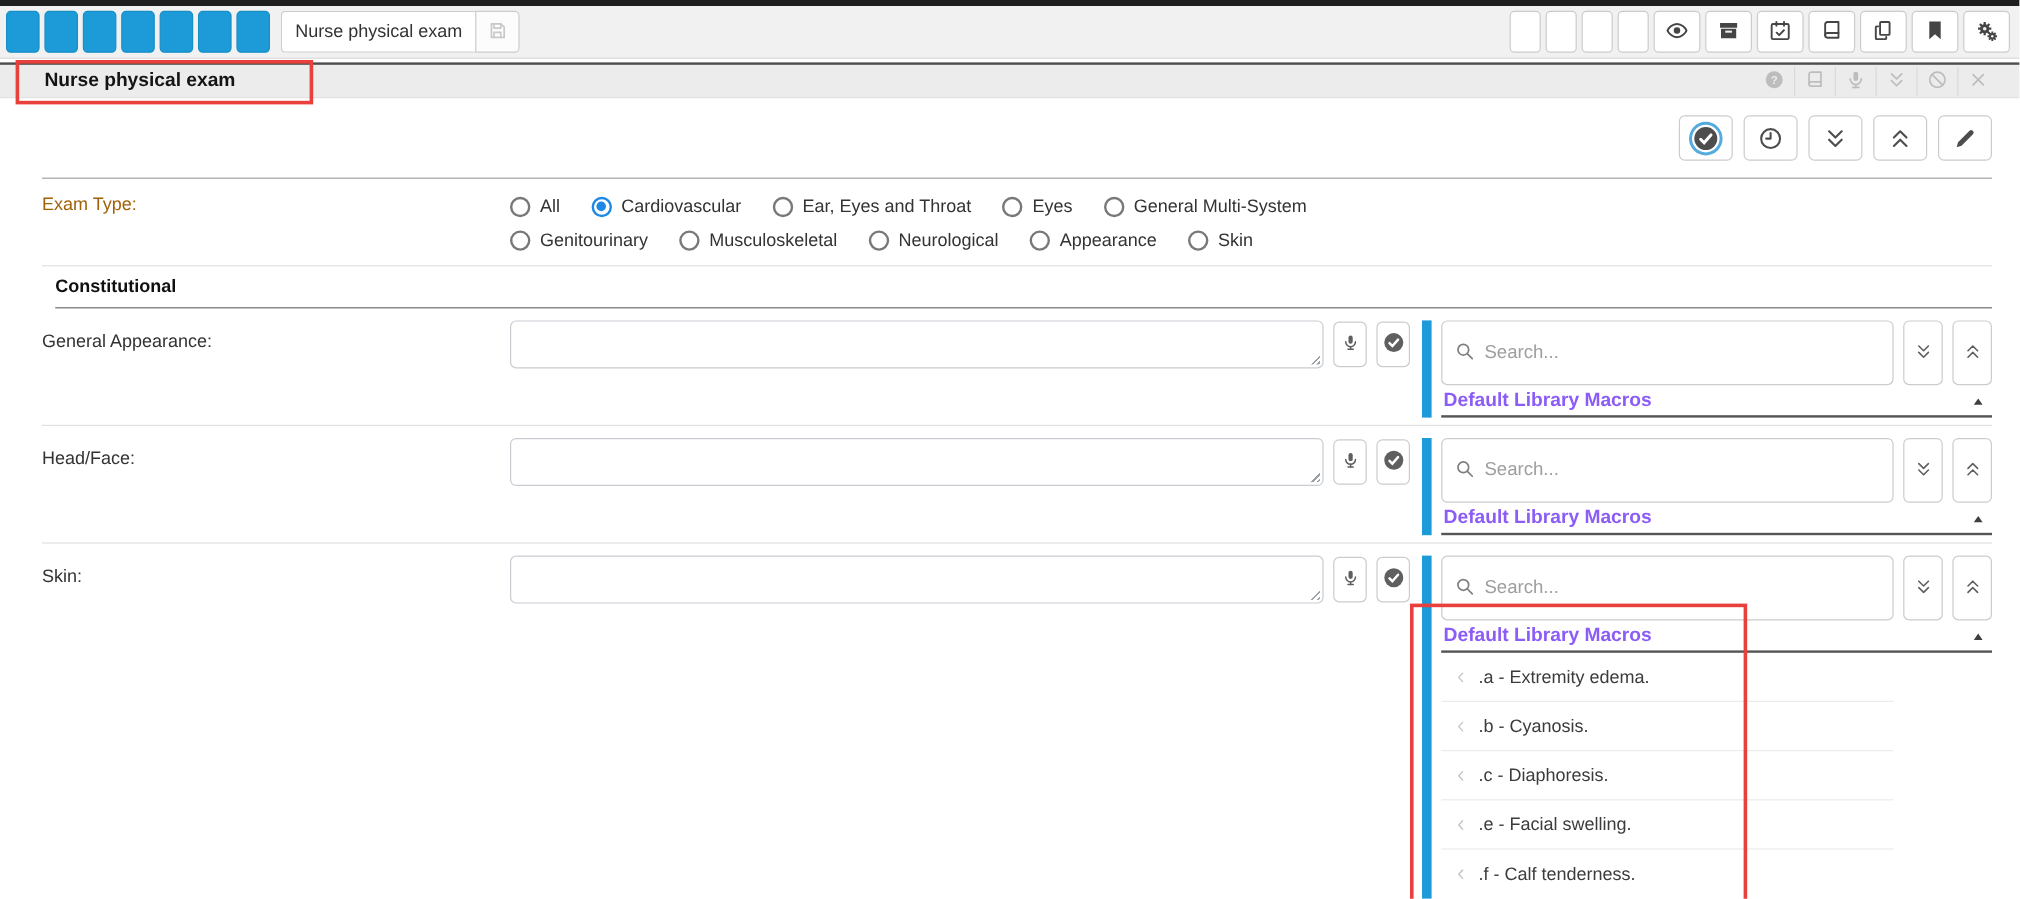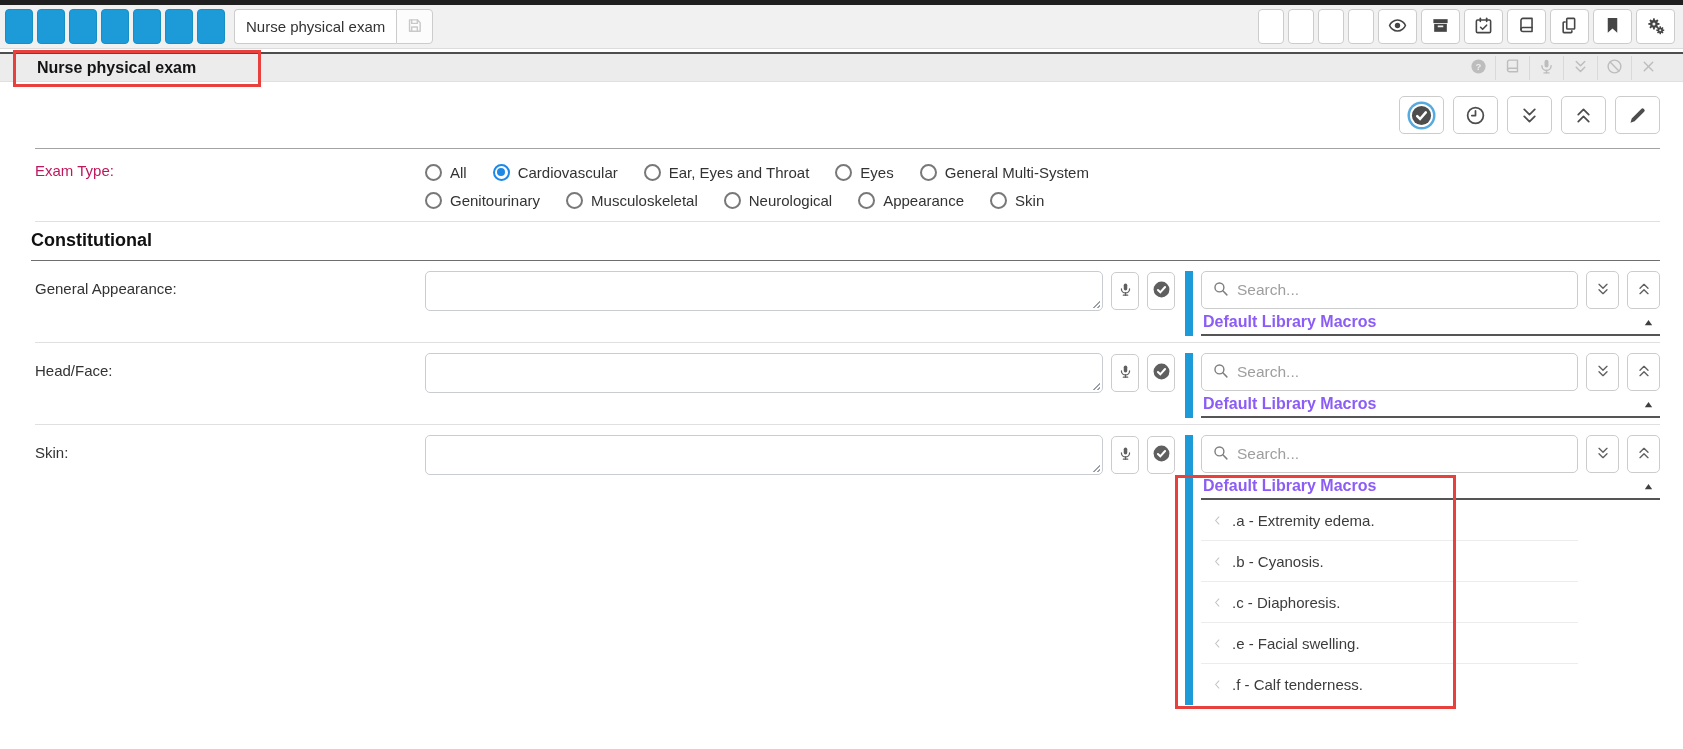--- a/index.html
+++ b/index.html
@@ -46,52 +46,52 @@
   .action-btn .ico { display:flex; }
   .action-btn svg { width:21px; height:21px; }
   .actions-row [data-icon="check-circle"] { border-radius:50%; box-shadow:0 0 0 2.5px #55aade; }
   .actions-row [data-icon="check-circle"] svg { width:23px; height:23px; }
 
   hr.div-strong { border:0; border-top:1px solid #a3a3a3; margin:14px 23px 0 35px; }
   hr.div-light  { border:0; border-top:1px solid #e0e0e0; margin:6px 23px 0 35px; }
 
   
   .exam-type { display:flex; padding:10px 0 2px 35px; }
-  .exam-type-label { width:390px; padding-top:3px; color:#be185d; }
+  .exam-type-label { width:390px; padding-top:3px; color:#a16207; }
   .radio-lines { display:flex; flex-direction:column; gap:2px; }
   .radio-line { display:flex; gap:26px; height:26px; align-items:center; }
   .radio { display:flex; align-items:center; gap:8px; cursor:pointer; }
   .dot { width:17px; height:17px; border:2px solid #787878; border-radius:50%;
     background:#fff; position:relative; flex:none; }
   .radio.selected .dot { border-color:var(--radio-blue,#1e88e5); }
   .radio.selected .dot::after { content:""; position:absolute; inset:2.5px; border-radius:50%;
     background:var(--radio-blue,#1e88e5); }
 
   
-  .constitutional { margin:8px 23px 0 31px; padding-bottom:9px; border-bottom:1px solid #6f6f6f;
-    font-weight:bold; font-size:18px; color:#101010; }
+  .constitutional { margin:8px 23px 0 46px; padding-bottom:9px; border-bottom:1px solid #6f6f6f;
+    font-weight:bold; font-size:15px; color:#101010; }
 
   
   .exam-row { display:flex; align-items:flex-start; padding:10px 23px 0 35px; position:relative; }
   .row-label { width:390px; padding-top:9px; color:#333; }
   .ta-wrap { position:relative; }
   .exam-ta { width:678px; height:40px; border:1px solid #c9ccd1; border-radius:5px; resize:none;
     outline:none; padding:6px 10px; font:15px "Liberation Sans", sans-serif; color:#333; display:block; }
   .ta-grip { position:absolute; right:3px; bottom:3px; width:10px; height:10px;
     background: repeating-linear-gradient(135deg, transparent 0 2px, #9aa0a8 2px 3.3px);
     clip-path: polygon(100% 0, 100% 100%, 0 100%); cursor:nwse-resize; }
   .mini-btn { width:28px; height:38px; background:#fff; border:1px solid #ccc; border-radius:5px;
     color:#5f5f5f; display:flex; align-items:center; justify-content:center; margin-left:8px; margin-top:1px; }
   .mini-btn svg { width:15px; height:15px; }
   .mini-btn.chk svg { width:19px; height:19px; }
 
   .panel { display:flex; margin-left:10px; flex:1; align-items:stretch; position:relative; }
   .blue-bar { width:8px; background:var(--accent-blue,#1d9bd9); flex:none; }
   .panel-body { flex:1; padding-left:8px; display:flex; flex-direction:column; }
-  .search-line { display:flex; gap:8px; height:38px; }
+  .search-line { display:flex; gap:8px; height:54px; }
   .search-box { flex:1; border:1px solid #ccc; border-radius:5px; background:#fff;
     display:flex; align-items:center; gap:8px; padding:0 10px; color:#7e7e7e; }
   .search-box svg { width:17px; height:17px; flex:none; }
   .search-box input { border:none; outline:none; flex:1; font-size:15.5px; color:#444; background:transparent; }
   .search-box input::placeholder { color:#9e9e9e; }
   .sm-btn { width:33px; flex:none; background:#fff; border:1px solid #ccc; border-radius:5px;
     color:#5f5f5f; display:flex; align-items:center; justify-content:center; }
   .sm-btn svg { width:16px; height:16px; }
 
   .dlm-header { display:flex; align-items:center; justify-content:space-between;

